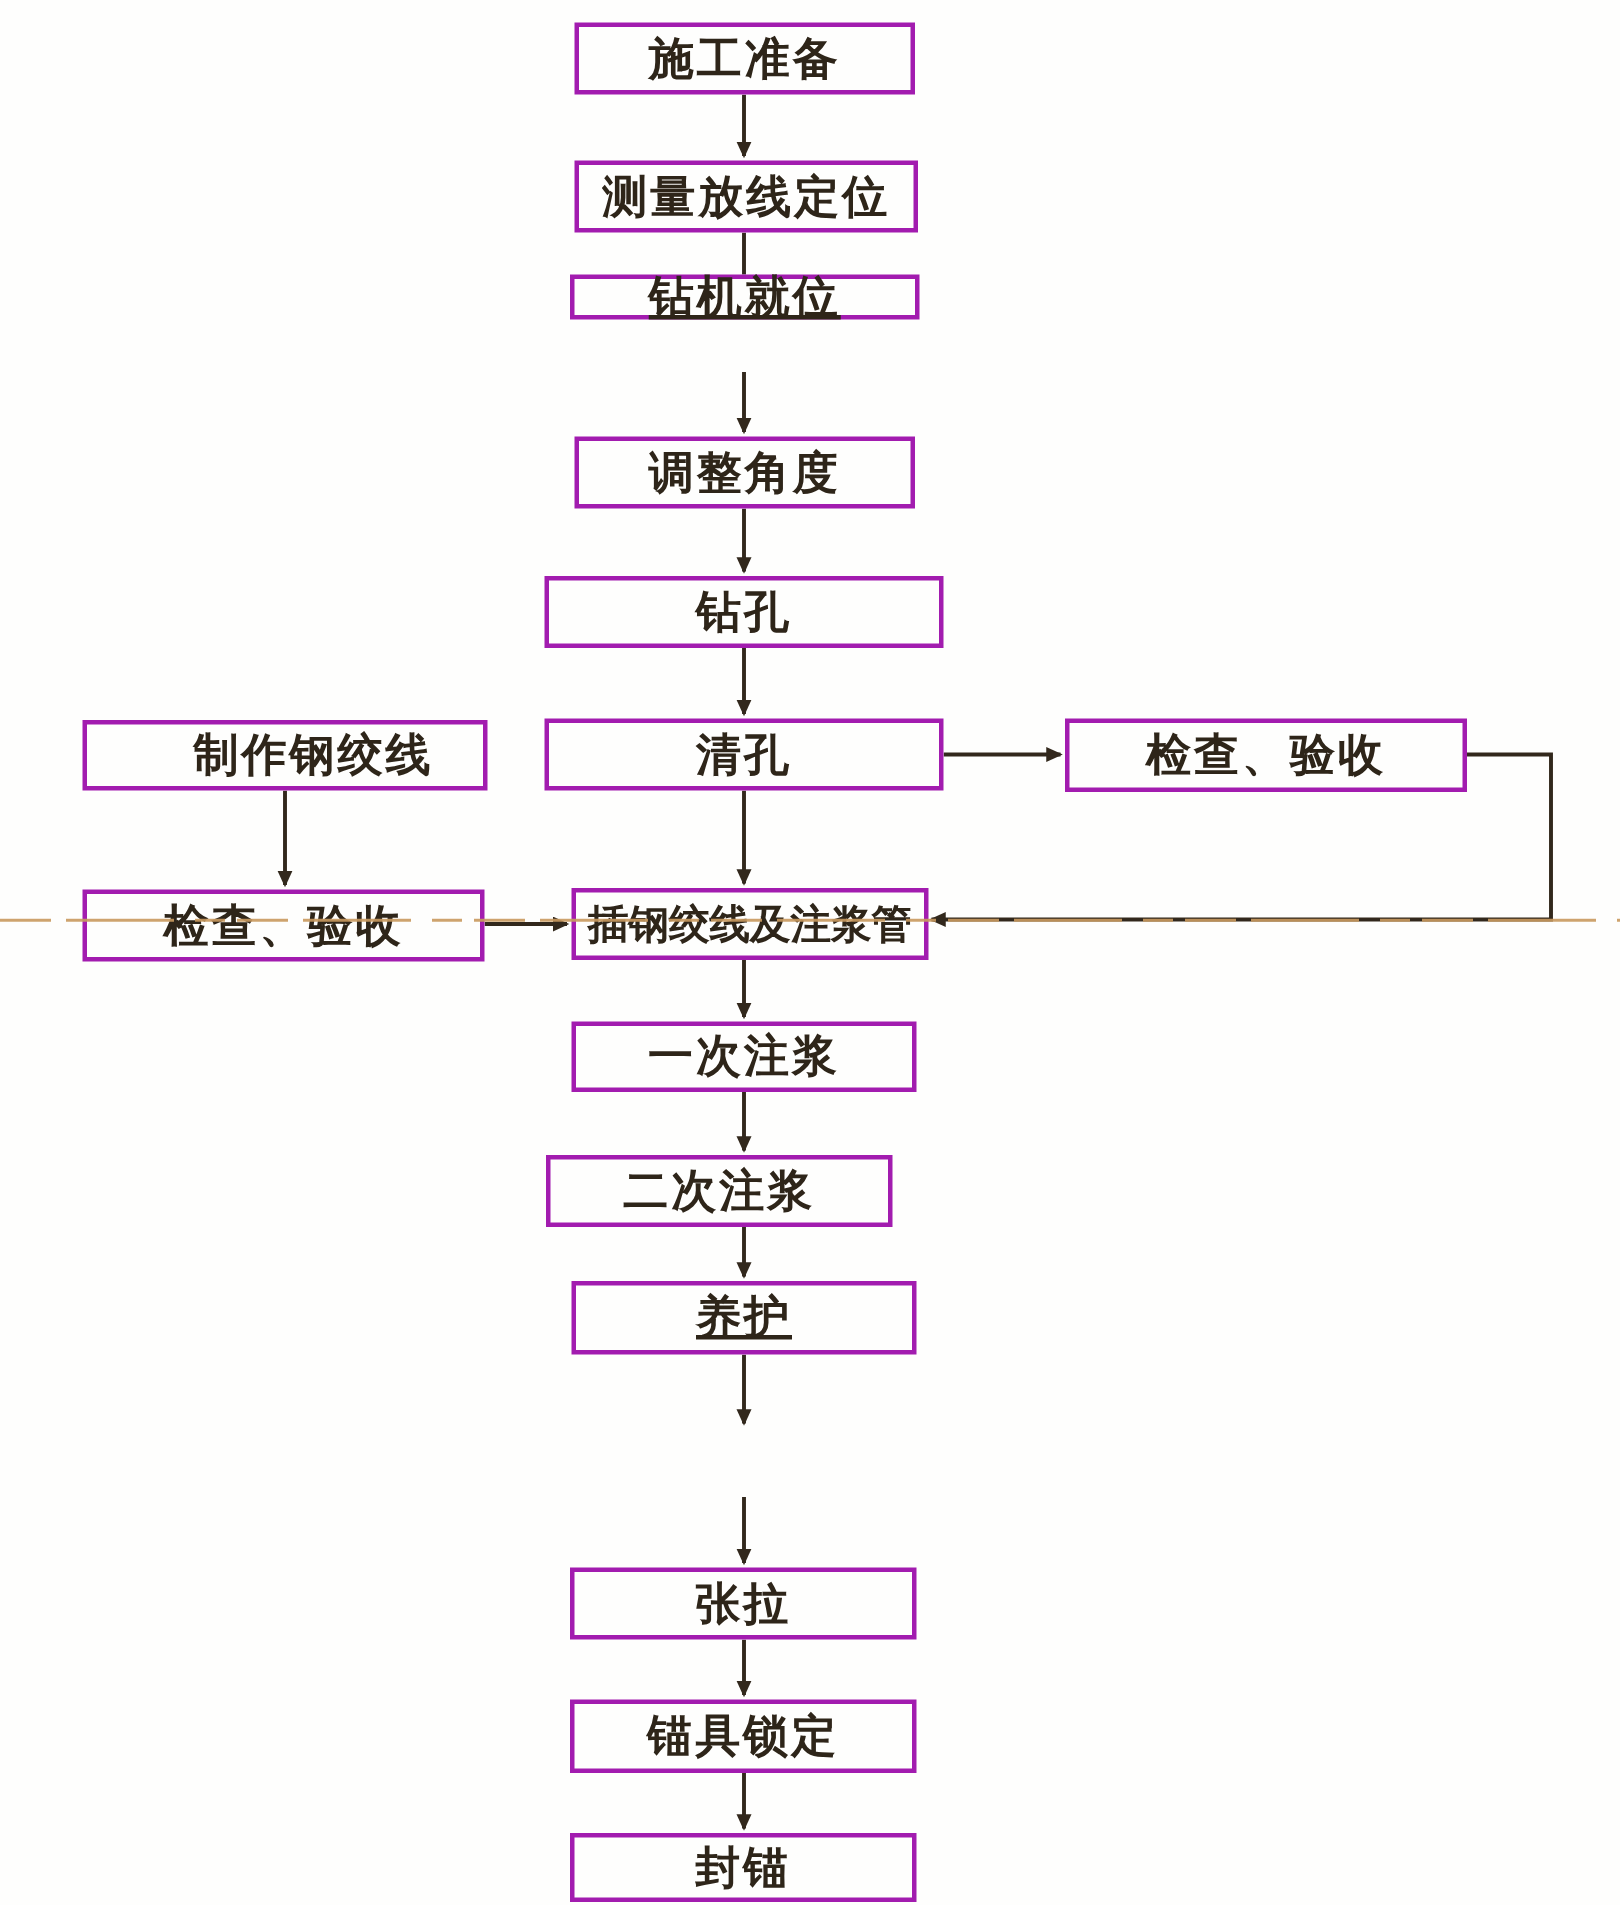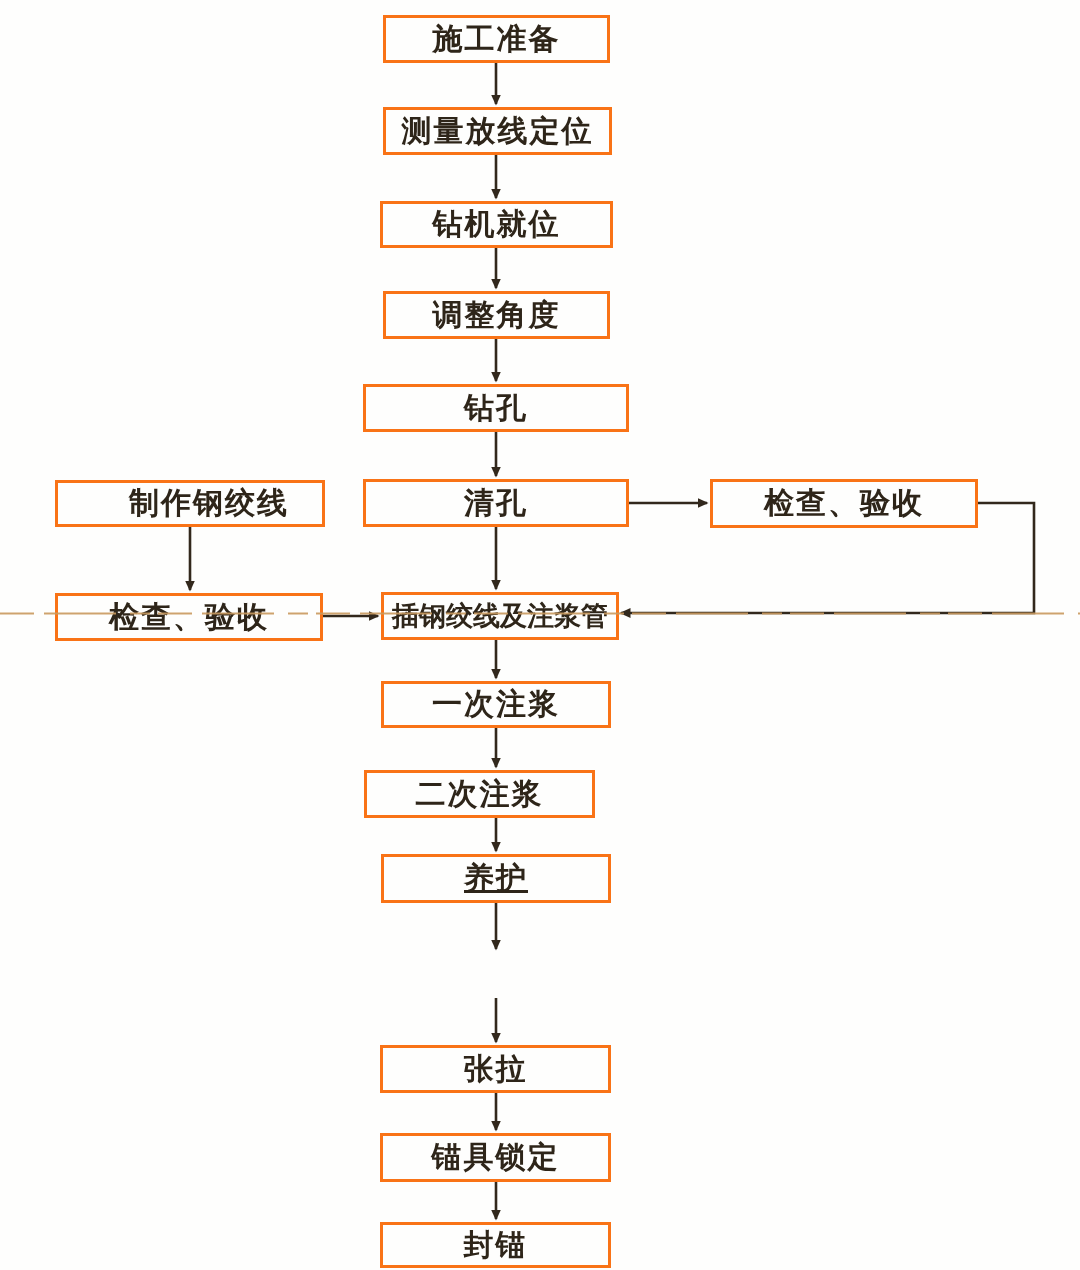--- a/index.html
+++ b/index.html
@@ -17,21 +17,21 @@
   }
   .layer {
     position: absolute;
     left: 0; top: 0;
     width: 1080px; height: 1270px;
     pointer-events: none;
   }
   .flow-box {
     position: absolute;
     box-sizing: border-box;
-    border: 3px solid #f97316;
+    border: 3px solid #a21caf;
     background: #fefefd;
     color: #2e2519;
     display: flex;
     align-items: center;
     justify-content: center;
     font-weight: 700;
     font-size: 30px;
     letter-spacing: 2px;
     white-space: nowrap;
     z-index: 2;
@@ -67,21 +67,21 @@
       <path d="M496,1182 L496,1219" marker-end="url(#arrow)"></path>
       <path d="M190,527 L190,590" marker-end="url(#arrow)"></path>
       <path d="M323,616 L378,616" marker-end="url(#arrow)"></path>
       <path d="M629,503 L707,503" marker-end="url(#arrow)"></path>
       <path d="M978,503 L1034,503 L1034,613 L621,613" marker-end="url(#arrow)"></path>
     </g>
   </svg>
 
   <div class="flow-box" style="left:383px; top:15px;  width:227px; height:48px;">施工准备</div>
   <div class="flow-box" style="left:383px; top:107px; width:229px; height:48px;">测量放线定位</div>
-  <div class="flow-box" style="left:380px; top:201px; width:233px; height:47px;">钻机就位</div>
+  <div class="flow-box" style="left:380px; top:183px; width:233px; height:30px;text-decoration:underline;">钻机就位</div>
   <div class="flow-box" style="left:383px; top:291px; width:227px; height:48px;">调整角度</div>
   <div class="flow-box" style="left:363px; top:384px; width:266px; height:48px;">钻孔</div>
   <div class="flow-box" style="left:363px; top:479px; width:266px; height:48px;">清孔</div>
   <div class="flow-box long" style="left:381px; top:592px; width:238px; height:48px;">插钢绞线及注浆管</div>
   <div class="flow-box" style="left:381px; top:681px; width:230px; height:47px;">一次注浆</div>
   <div class="flow-box" style="left:364px; top:770px; width:231px; height:48px;">二次注浆</div>
   <div class="flow-box" style="left:381px; top:854px; width:230px; height:49px;text-decoration:underline;">养护</div>
   <div class="flow-box" style="left:380px; top:1045px; width:231px; height:48px;">张拉</div>
   <div class="flow-box" style="left:380px; top:1133px; width:231px; height:49px;">锚具锁定</div>
   <div class="flow-box" style="left:380px; top:1222px; width:231px; height:46px;">封锚</div>

